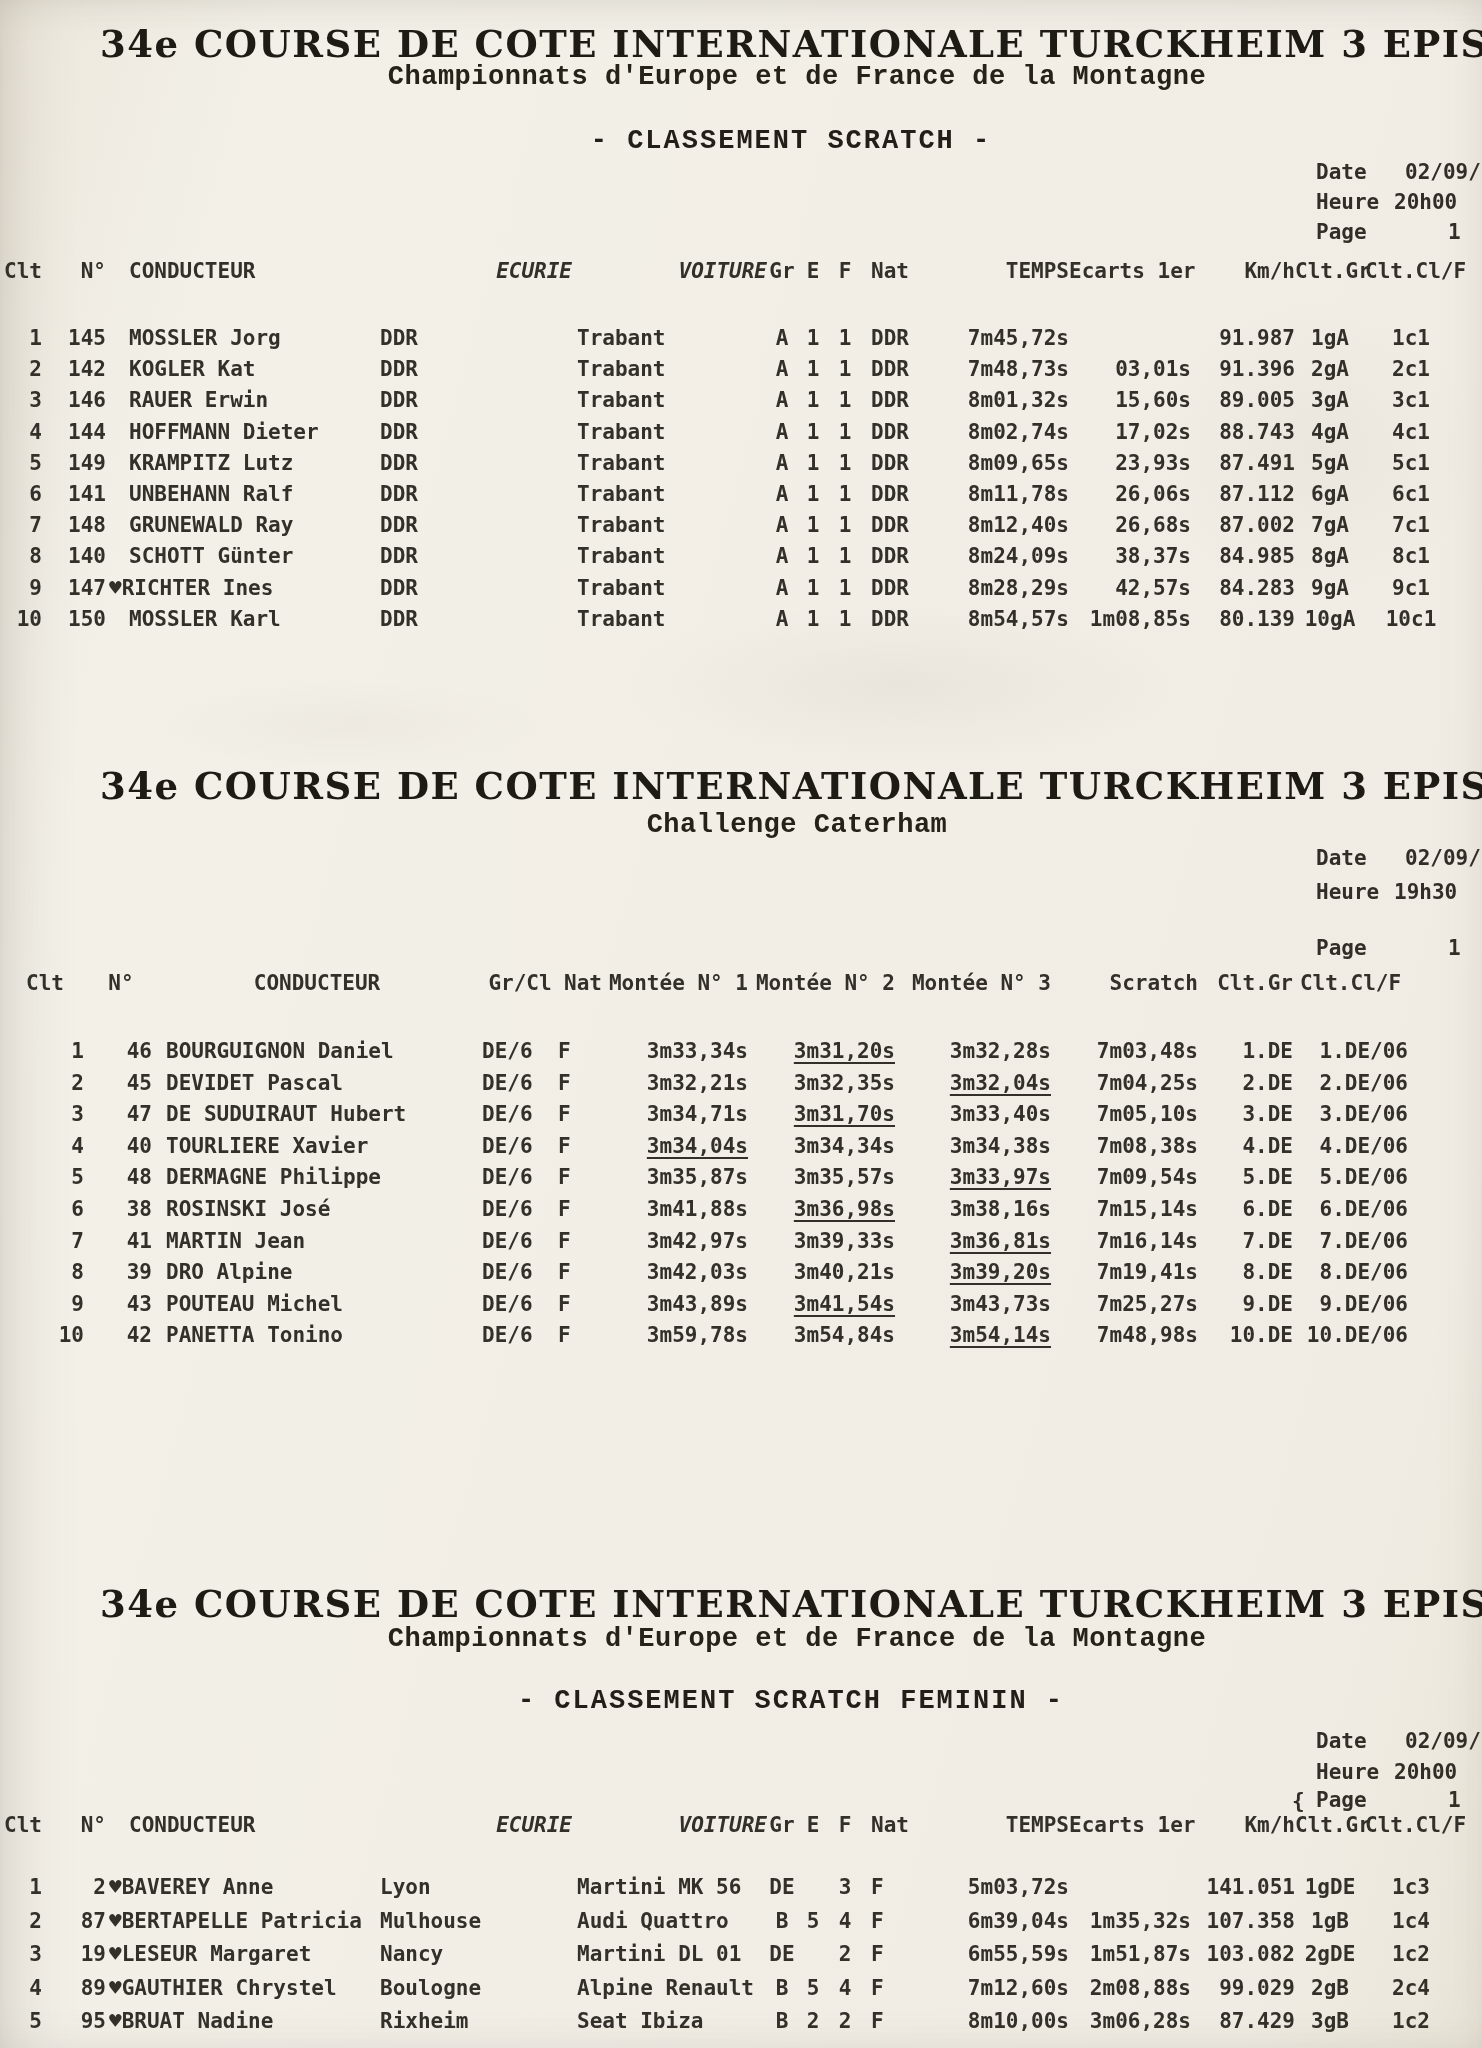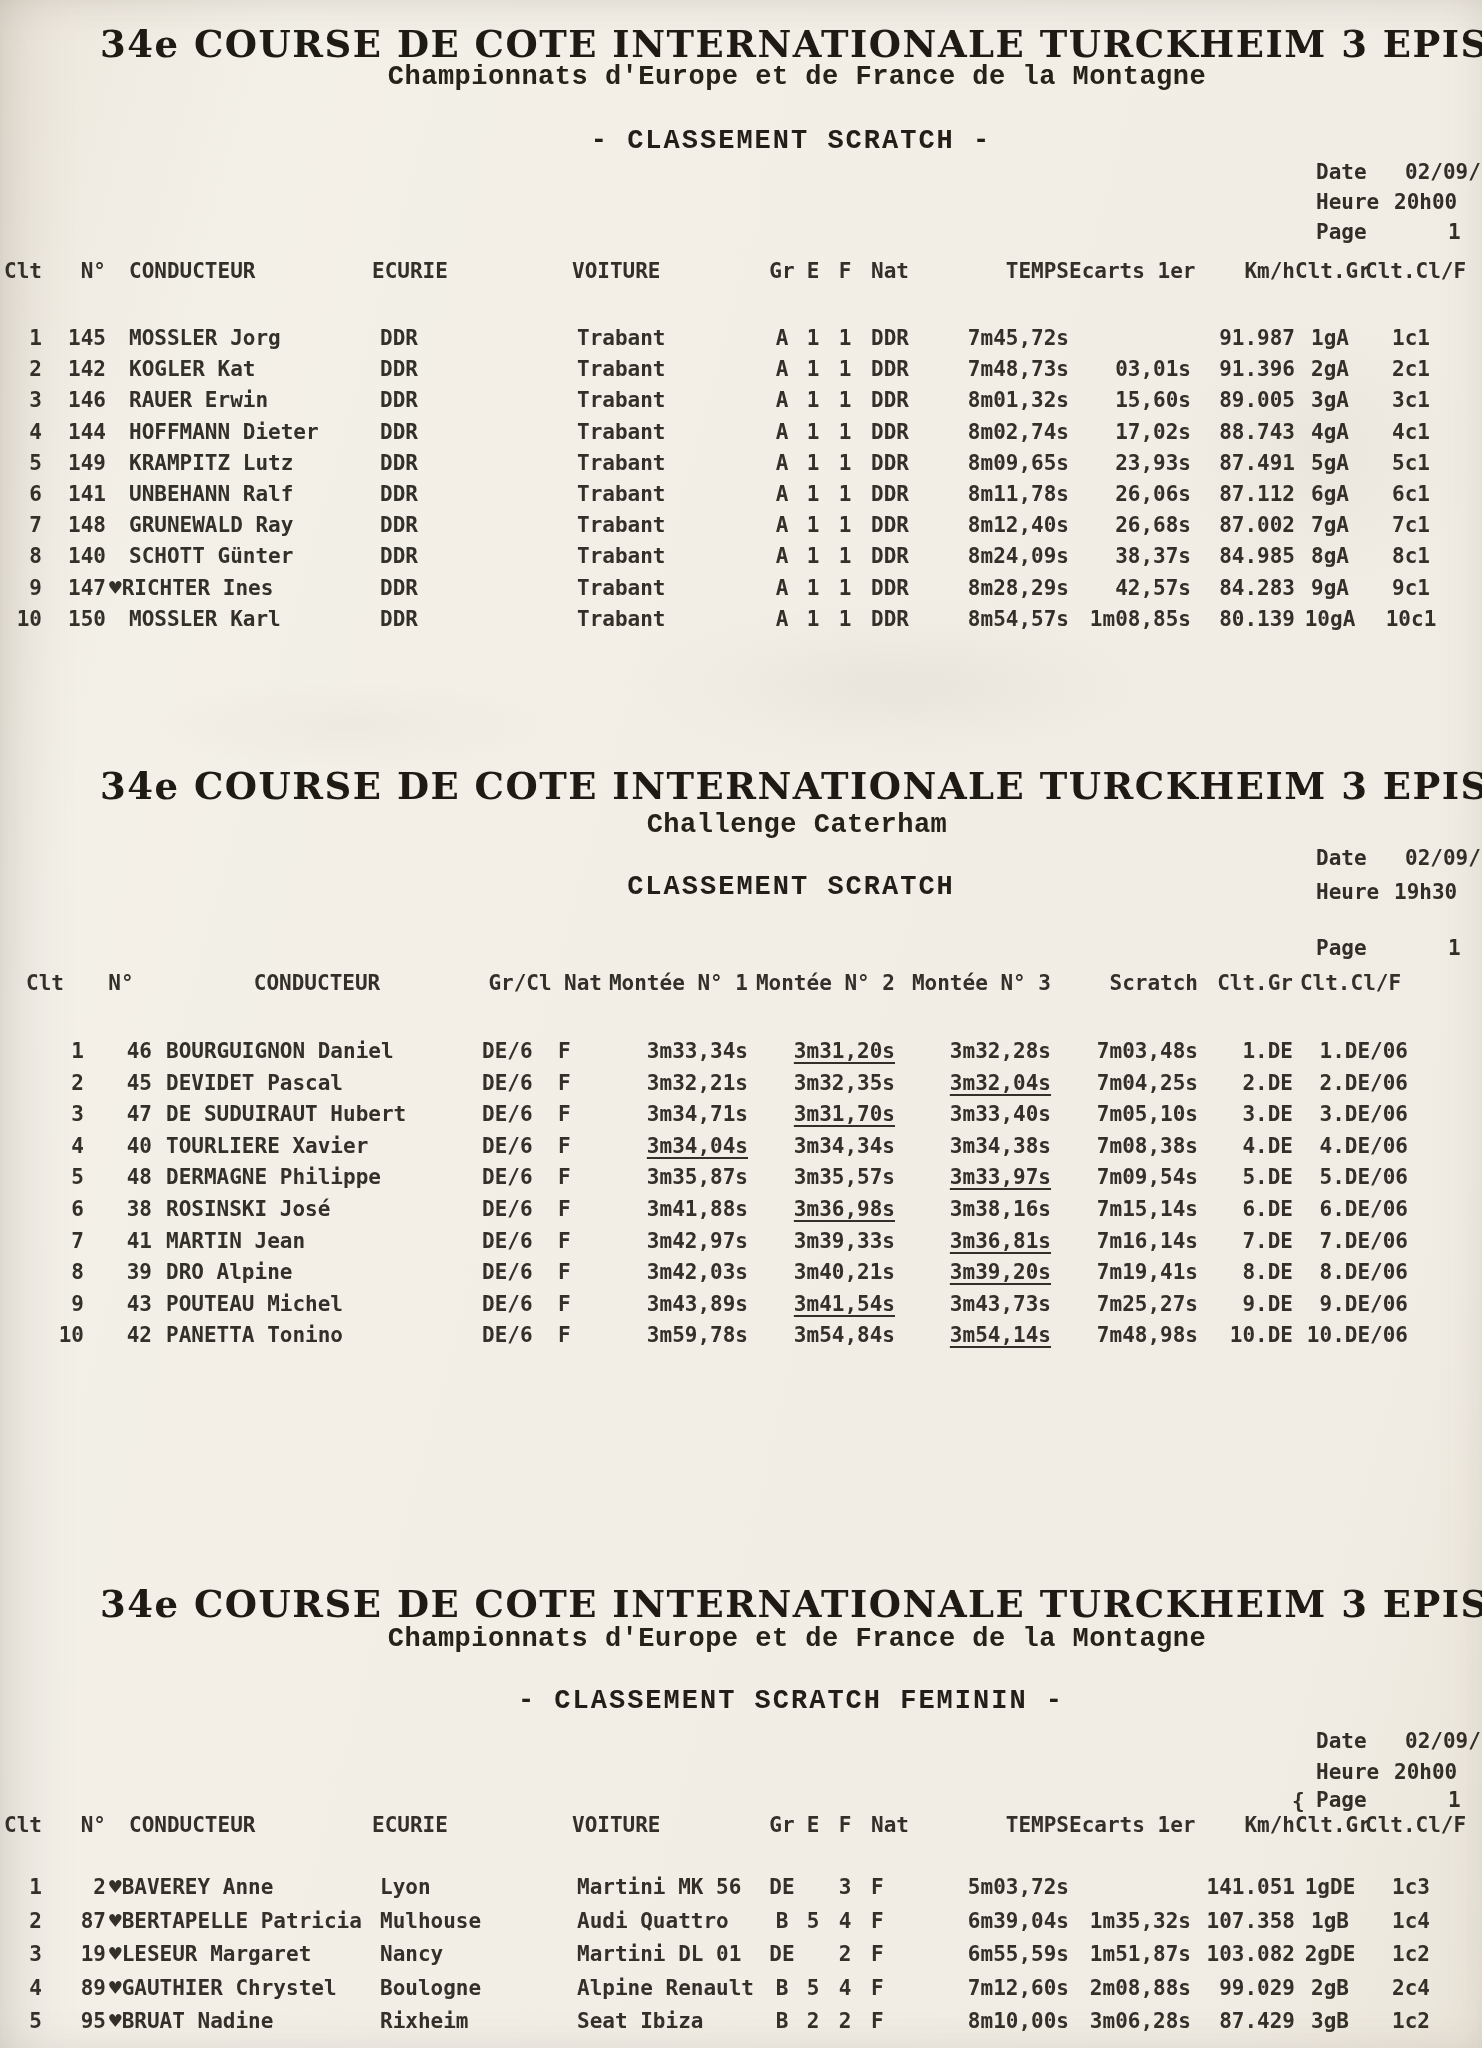--- a/index.html
+++ b/index.html
@@ -73,21 +73,21 @@
   
   .t1 .x0,.t3 .x0{text-align:right;padding-right:4px;}
   .t1 .x1,.t3 .x1{text-align:right;}
   .t1 .x2,.t3 .x2{padding-left:23px;}
   .t1 .x3,.t3 .x3{padding-left:8px;}
   .t1 .x4,.t3 .x4{padding-left:5px;}
   .t1 .x5,.t3 .x5,.t1 .x6,.t3 .x6,.t1 .x7,.t3 .x7{text-align:center;}
   .t1 .x8,.t3 .x8{padding-left:10px;}
   .t1 .x9,.t3 .x9,.t1 .x10,.t3 .x10,.t1 .x11,.t3 .x11{text-align:right;}
   .t1 .x12,.t3 .x12,.t1 .x13,.t3 .x13{text-align:center;}
-  .t1 .hd.x3,.t3 .hd.x3,.t1 .hd.x4,.t3 .hd.x4{text-align:left;padding-left:0;}
+  .t1 .hd.x3,.t3 .hd.x3,.t1 .hd.x4,.t3 .hd.x4{text-align:right;padding-left:0;font-style:italic;}
   .t1 .hd.x9,.t3 .hd.x9,.t1 .hd.x11,.t3 .hd.x11{text-align:right;}
 
   
   .t2 .x0{text-align:right;padding-right:6px;}
   .t2 .x1{text-align:right;}
   .t2 .x2{padding-left:14px;}
   .t2 .x5,.t2 .x6,.t2 .x7,.t2 .x8,.t2 .x9,.t2 .x10{text-align:right;}
   .t2 .hd.x0{text-align:center;padding-right:0;}
   .t2 .hd.x1{text-align:center;}
   .t2 .hd.x2{text-align:center;padding-left:0;}
@@ -154,21 +154,20 @@
       <div class="trow"><div class="cell x0">5</div><div class="cell x1">149</div><div class="cell x2">KRAMPITZ Lutz</div><div class="cell x3">DDR</div><div class="cell x4">Trabant</div><div class="cell x5">A</div><div class="cell x6">1</div><div class="cell x7">1</div><div class="cell x8">DDR</div><div class="cell x9">8m09,65s</div><div class="cell x10">23,93s</div><div class="cell x11">87.491</div><div class="cell x12">5gA</div><div class="cell x13">5c1</div></div>
       <div class="trow"><div class="cell x0">6</div><div class="cell x1">141</div><div class="cell x2">UNBEHANN Ralf</div><div class="cell x3">DDR</div><div class="cell x4">Trabant</div><div class="cell x5">A</div><div class="cell x6">1</div><div class="cell x7">1</div><div class="cell x8">DDR</div><div class="cell x9">8m11,78s</div><div class="cell x10">26,06s</div><div class="cell x11">87.112</div><div class="cell x12">6gA</div><div class="cell x13">6c1</div></div>
       <div class="trow"><div class="cell x0">7</div><div class="cell x1">148</div><div class="cell x2">GRUNEWALD Ray</div><div class="cell x3">DDR</div><div class="cell x4">Trabant</div><div class="cell x5">A</div><div class="cell x6">1</div><div class="cell x7">1</div><div class="cell x8">DDR</div><div class="cell x9">8m12,40s</div><div class="cell x10">26,68s</div><div class="cell x11">87.002</div><div class="cell x12">7gA</div><div class="cell x13">7c1</div></div>
       <div class="trow"><div class="cell x0">8</div><div class="cell x1">140</div><div class="cell x2">SCHOTT Günter</div><div class="cell x3">DDR</div><div class="cell x4">Trabant</div><div class="cell x5">A</div><div class="cell x6">1</div><div class="cell x7">1</div><div class="cell x8">DDR</div><div class="cell x9">8m24,09s</div><div class="cell x10">38,37s</div><div class="cell x11">84.985</div><div class="cell x12">8gA</div><div class="cell x13">8c1</div></div>
       <div class="trow"><div class="cell x0">9</div><div class="cell x1">147</div><div class="cell x2 hrt">♥RICHTER Ines</div><div class="cell x3">DDR</div><div class="cell x4">Trabant</div><div class="cell x5">A</div><div class="cell x6">1</div><div class="cell x7">1</div><div class="cell x8">DDR</div><div class="cell x9">8m28,29s</div><div class="cell x10">42,57s</div><div class="cell x11">84.283</div><div class="cell x12">9gA</div><div class="cell x13">9c1</div></div>
       <div class="trow"><div class="cell x0">10</div><div class="cell x1">150</div><div class="cell x2">MOSSLER Karl</div><div class="cell x3">DDR</div><div class="cell x4">Trabant</div><div class="cell x5">A</div><div class="cell x6">1</div><div class="cell x7">1</div><div class="cell x8">DDR</div><div class="cell x9">8m54,57s</div><div class="cell x10">1m08,85s</div><div class="cell x11">80.139</div><div class="cell x12">10gA</div><div class="cell x13">10c1</div></div>
     </div>
 
   <div class="title s2-title">34e COURSE DE COTE INTERNATIONALE TURCKHEIM 3 EPIS</div>
   <div class="subtitle s2-sub">Challenge Caterham</div>
-  <div class="heading s2-head">CLASSEMENT SCRATCH</div>
   <div class="metaline s2-date">
     <span class="lbl w-date">Date</span>
     <span>02/09/1</span>
   </div>
   <div class="metaline s2-heure">
     <span class="lbl w-heure">Heure</span>
     <span>19h30</span>
   </div>
   <div class="metaline s2-page">
     <span class="lbl w-page">Page</span>

